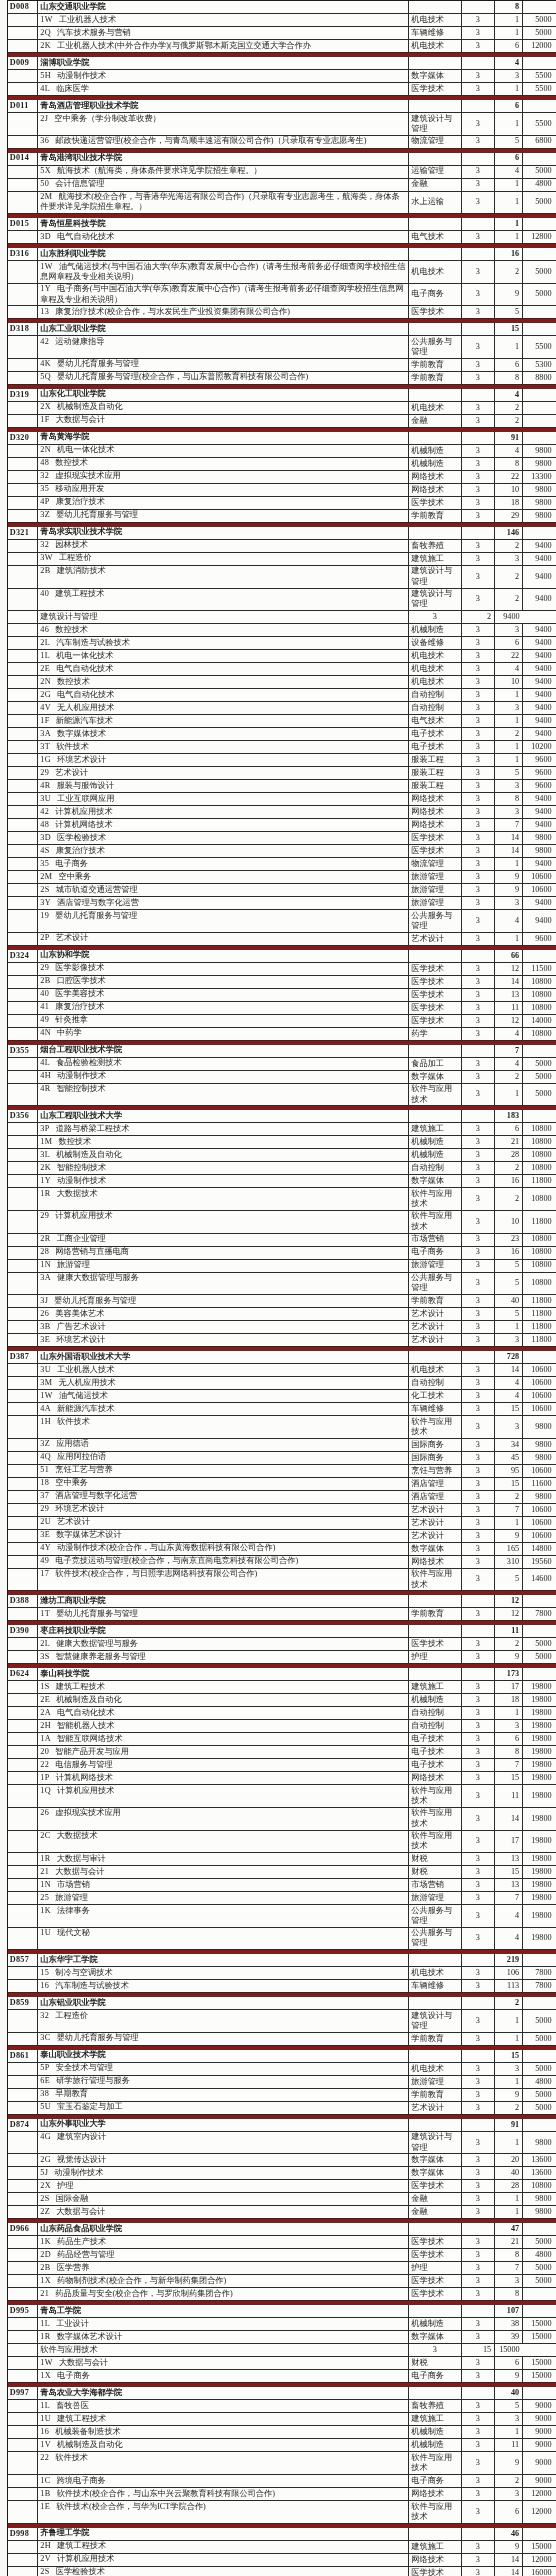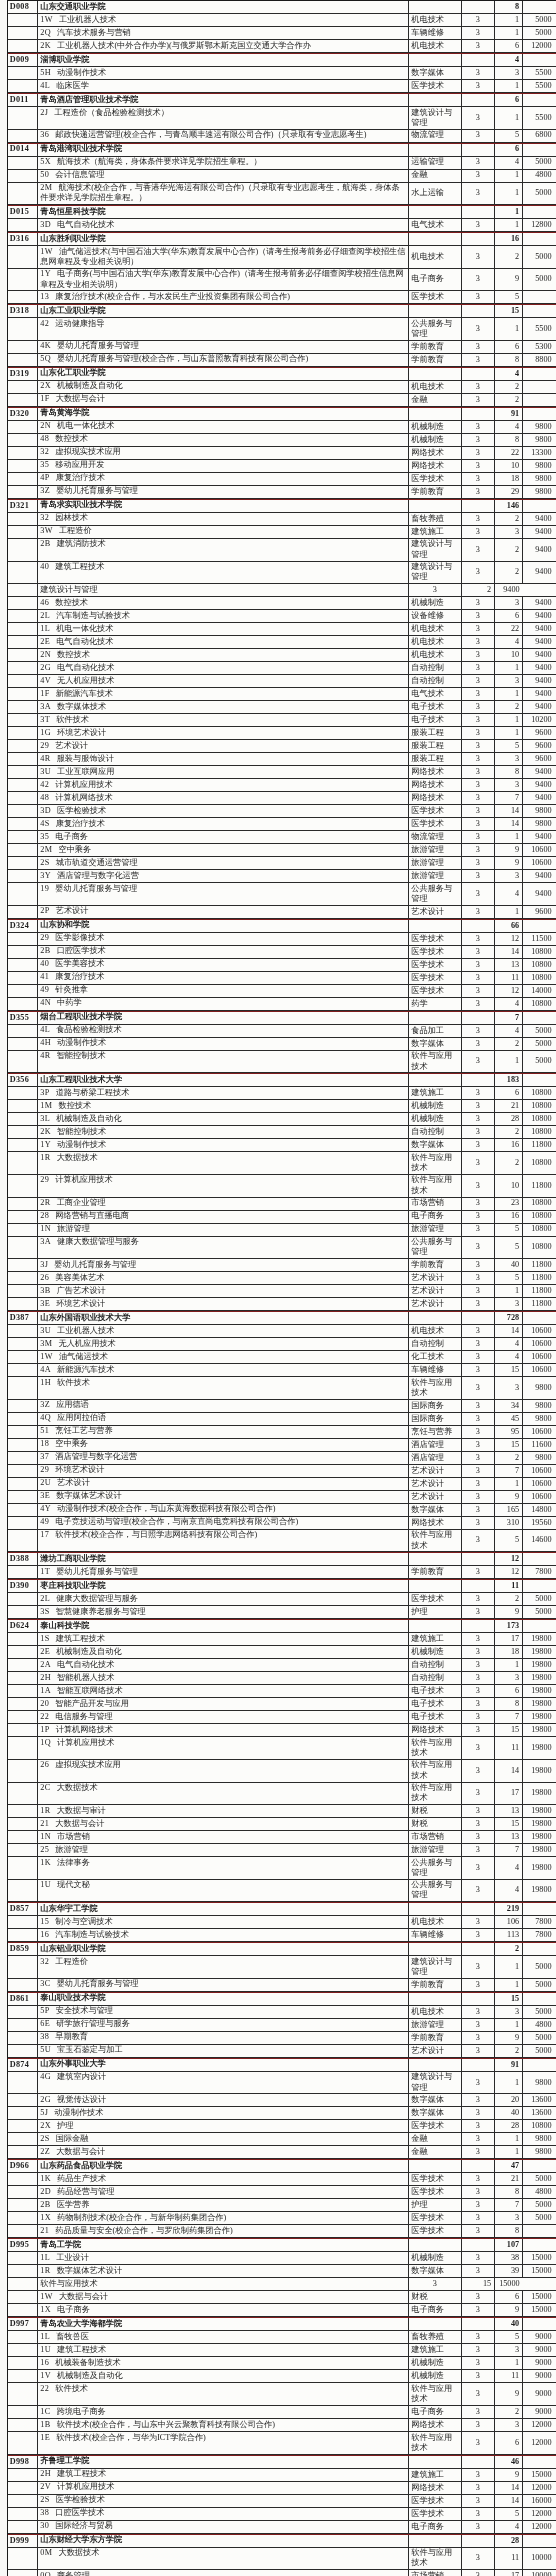--- a/index.html
+++ b/index.html
@@ -15,21 +15,21 @@
     background:#fcfcfa;
   }
   .row{
     display:grid;
     grid-template-columns:30px 371px 53px 33px 28px 32px;
     border-bottom:0.5px solid #2a2a2a;
     min-height:12px;
     align-items:stretch;
   }
   .row:last-child{border-bottom:none}
-  .school-row{border-top:1px solid #7f1d1d;font-weight:bold}
+  .school-row{border-top:4px solid #7f1d1d;font-weight:bold}
   .school-row:first-child{border-top:none}
   .c{
     display:flex;align-items:center;
     border-right:0.5px solid #2a2a2a;
     padding:0.5px 2.1px;
     overflow:hidden;
   }
   .c:last-child{border-right:none}
   .c.code{padding-left:1.5px;letter-spacing:0.3px}
   .c.name{display:block;padding-top:0.5px;padding-bottom:0.5px}
@@ -103,21 +103,21 @@
     <div class="row school-row">
       <div class="c code">D011</div>
       <div class="c name"><span>青岛酒店管理职业技术学院</span></div>
       <div class="c cat"></div>
       <div class="c yrs"></div>
       <div class="c cnt">6</div>
       <div class="c fee"></div>
     </div>
     <div class="row major-row">
       <div class="c code"></div>
-      <div class="c name"><span class="mcode">2J</span><span>工程造价（食品检验检测技术）</span></div>
+      <div class="c name"><span class="mcode">2J</span><span>空中乘务（学分制改革收费）</span></div>
       <div class="c cat">建筑设计与管理</div>
       <div class="c yrs">3</div>
       <div class="c cnt">1</div>
       <div class="c fee">5500</div>
     </div>
     <div class="row major-row">
       <div class="c code"></div>
       <div class="c name"><span class="mcode">36</span><span>邮政快递运营管理(校企合作，与青岛顺丰速运有限公司合作)（只录取有专业志愿考生)</span></div>
       <div class="c cat">物流管理</div>
       <div class="c yrs">3</div>

